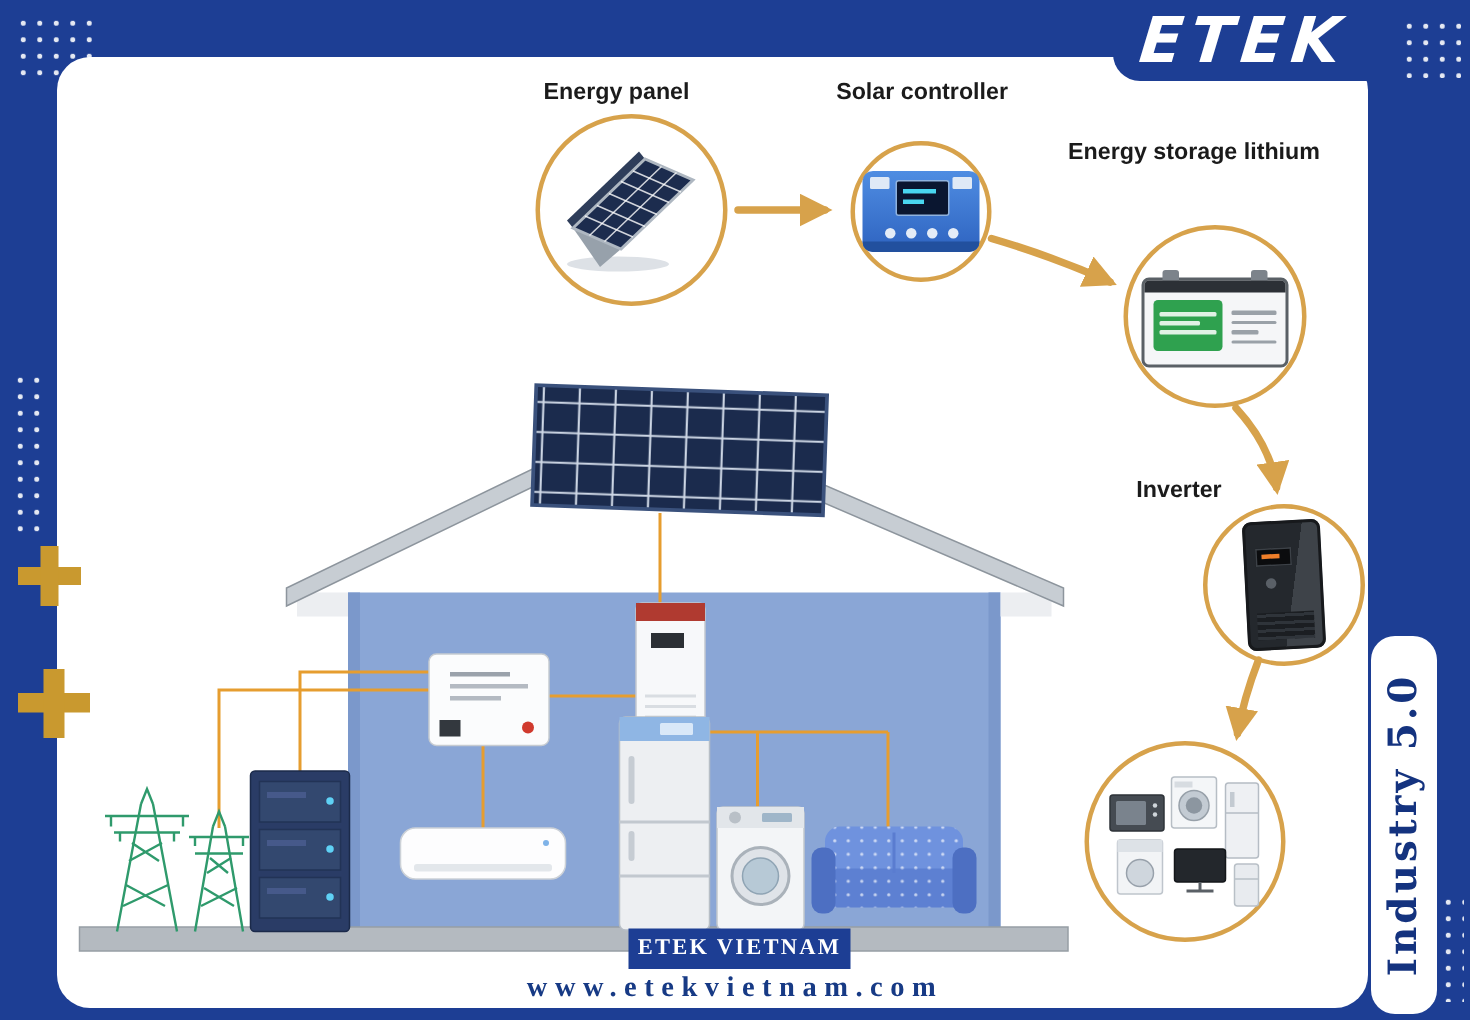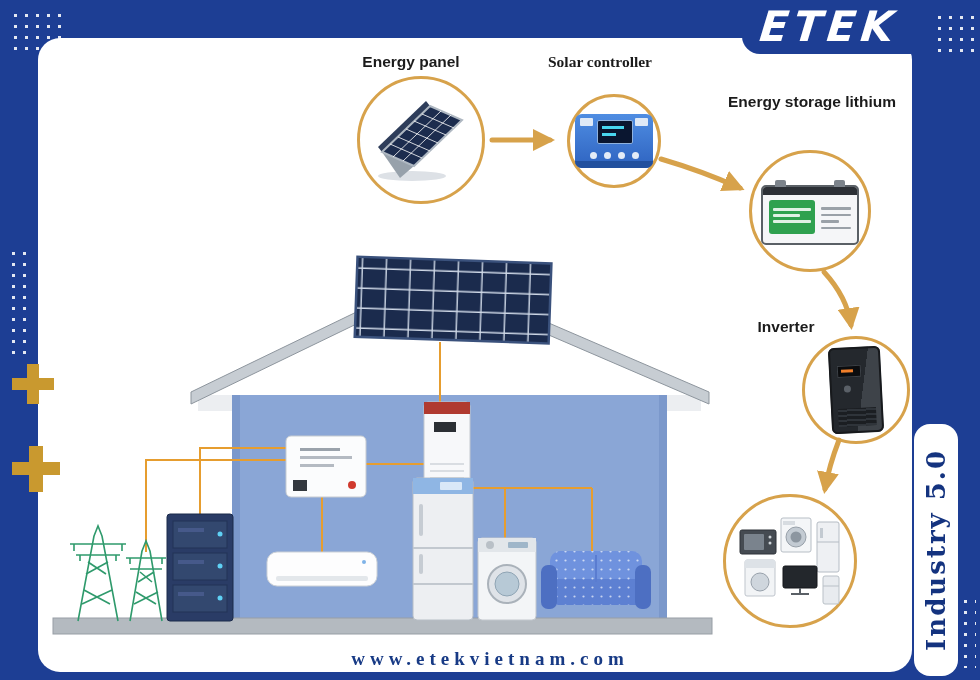--- a/index.html
+++ b/index.html
@@ -22,22 +22,22 @@
   
   .plus{position:absolute;z-index:6;}
   .plus::before{content:"";position:absolute;left:0;top:34%;width:100%;height:30%;background:#c9992f;}
   .plus::after{content:"";position:absolute;top:0;left:35%;width:30%;height:100%;background:#c9992f;}
   .plus-1{left:12px;top:364px;width:42px;height:40px;}
   .plus-2{left:12px;top:446px;width:48px;height:46px;}
   
   .flow-label{position:absolute;font-weight:bold;font-size:15.5px;color:#1b1b1b;line-height:1.22;z-index:3;}
   .flow-label span{display:block;}
   .lbl-sp{left:348px;top:53px;width:126px;text-align:center;}
-  .lbl-sc{left:528px;top:53px;width:144px;text-align:center;font-family:Liberation Serif, serif;}
-  .lbl-batt{left:712px;top:93px;width:200px;text-align:center;}
+  .lbl-sc{left:528px;top:53px;width:144px;text-align:right;}
+  .lbl-batt{left:712px;top:93px;width:200px;text-align:left;}
   .lbl-inv{left:744px;top:318px;width:84px;text-align:center;}
   .lbl-app{left:714px;top:449px;width:114px;text-align:center;}
   
   .circle{position:absolute;border-radius:50%;background:#fff;border:3px solid #d7a24b;
           display:flex;align-items:center;justify-content:center;box-sizing:border-box;z-index:3;}
   .c1{left:357px;top:76px;width:128px;height:128px;}
   .c2{left:567px;top:94px;width:94px;height:94px;}
   .c3{left:749px;top:150px;width:122px;height:122px;}
   .c4{left:802px;top:336px;width:108px;height:108px;}
   .c5{left:723px;top:494px;width:134px;height:134px;}
@@ -329,19 +329,20 @@
       <rect x="500" y="299" width="92" height="34" rx="10" fill="#6f92de"></rect>
       <rect x="500" y="299" width="92" height="34" rx="10" fill="url(#sofadots)"></rect>
       <rect x="495" y="327" width="102" height="26" rx="8" fill="#5d80d2"></rect>
       <rect x="495" y="327" width="102" height="26" rx="8" fill="url(#sofadots)"></rect>
       <rect x="491" y="313" width="16" height="44" rx="7" fill="#4d6fc2"></rect>
       <rect x="585" y="313" width="16" height="44" rx="7" fill="#4d6fc2"></rect>
       <path d="M546,303 V330" stroke="#5a7cd0" stroke-width="2"></path>
     </g>
   </svg>
 
+  <div class="banner">ETEK VIETNAM</div>
   <div class="website">www.etekvietnam.com</div>
 
   <div class="industry">
     <span>Industry 5.0</span>
   </div>
 
 </div>
 
 </body></html>

